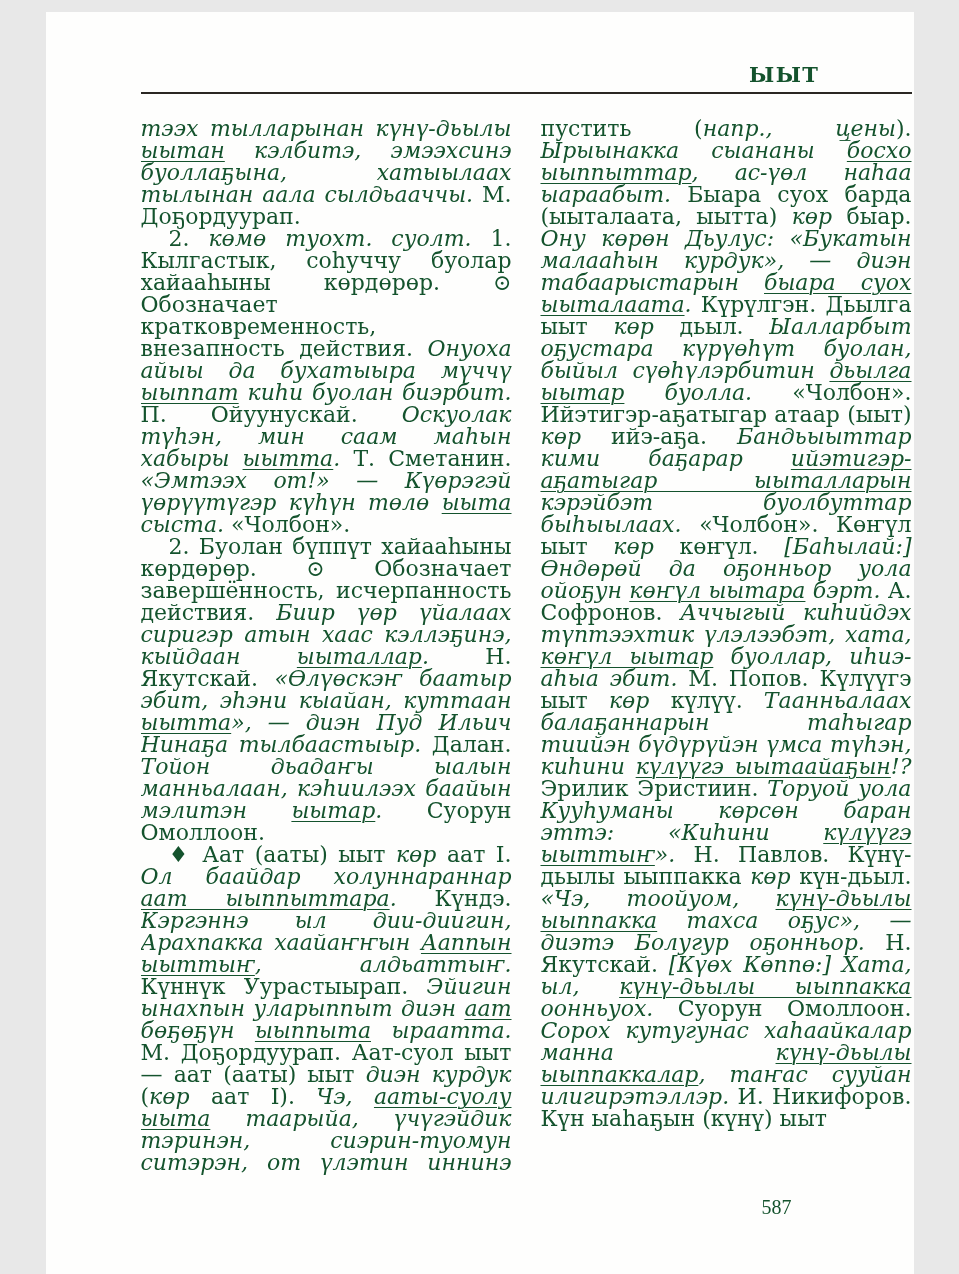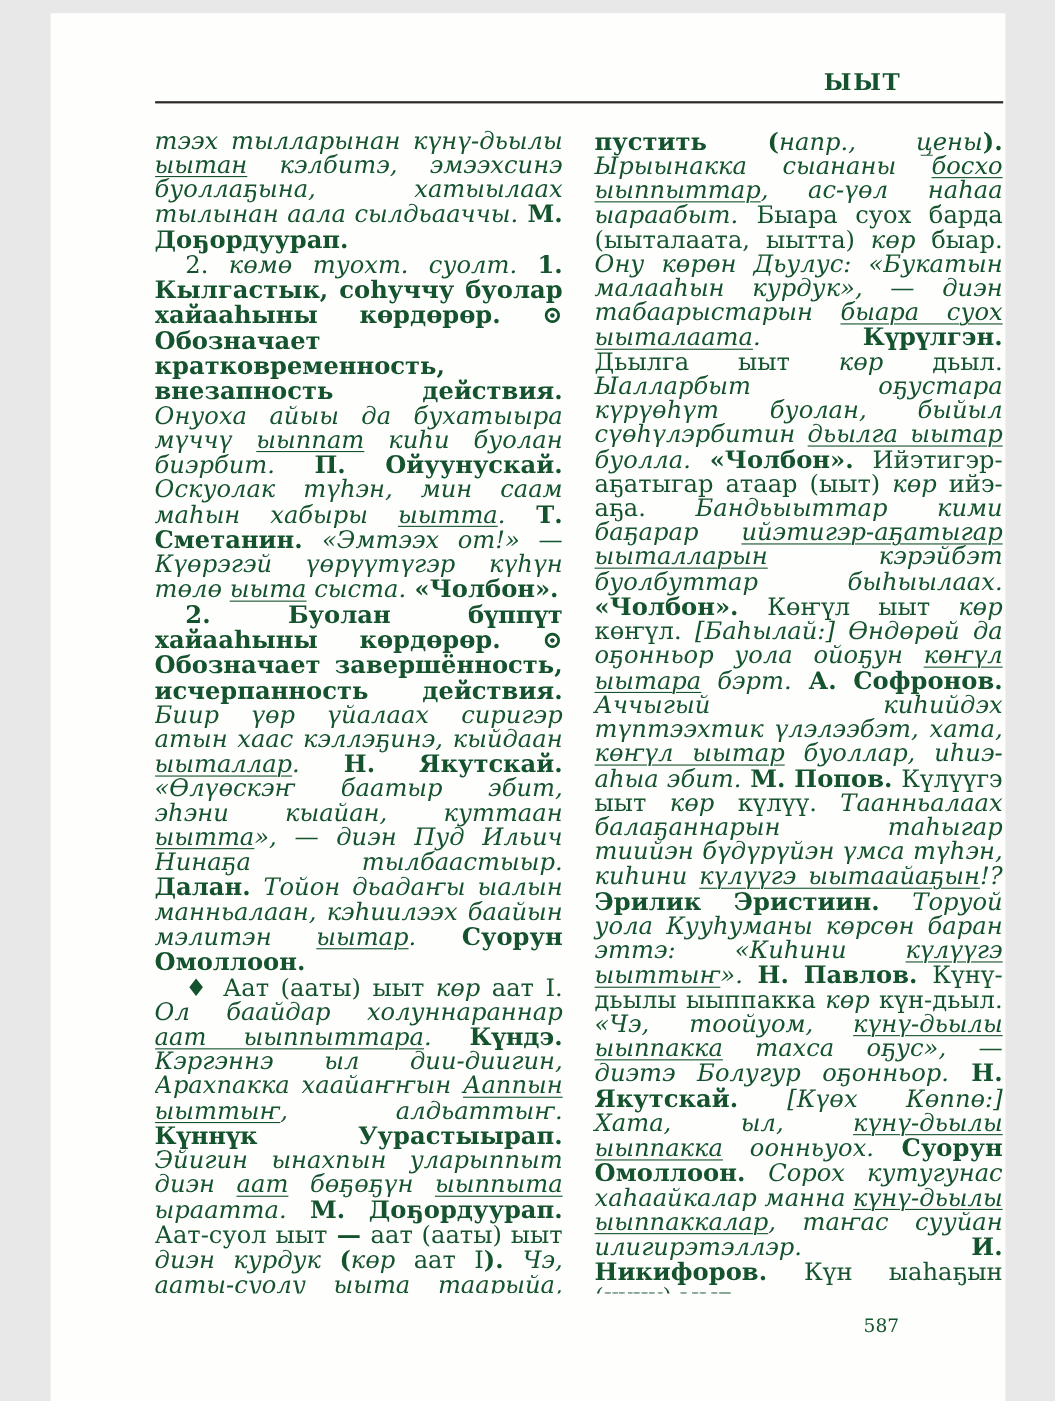--- a/index.html
+++ b/index.html
@@ -41,34 +41,35 @@
   }
   .col {
     width: 371px;
     font-size: 22px;
     line-height: 22px;
     text-align: justify;
     text-justify: inter-word;
   }
   .para { margin: 0; padding: 0; }
   .para.indent { text-indent: 28px; }
-  .seg-r { font-style: normal; font-weight: bold; }
+  .seg-r { font-style: normal; font-weight: normal; }
   .seg-b { font-style: normal; font-weight: normal; }
   .seg-i { font-style: italic; }
   .seg-u {
     font-style: italic;
     text-decoration: underline;
     text-decoration-thickness: 1px;
     text-underline-offset: 3px;
   }
   .page-number {
     position: absolute;
     top: 1184px;
-    right: 96px;
-    font-size: 17px;
+    right: 122px;
+    font-size: 20px;
+    font-family: Liberation Serif, serif;
   }
 </style>
 </head>
 <body>
 
 <div class="page">
   <div class="running-head">ЫЫТ</div>
   <div class="head-rule"></div>
 
   <main class="columns">

